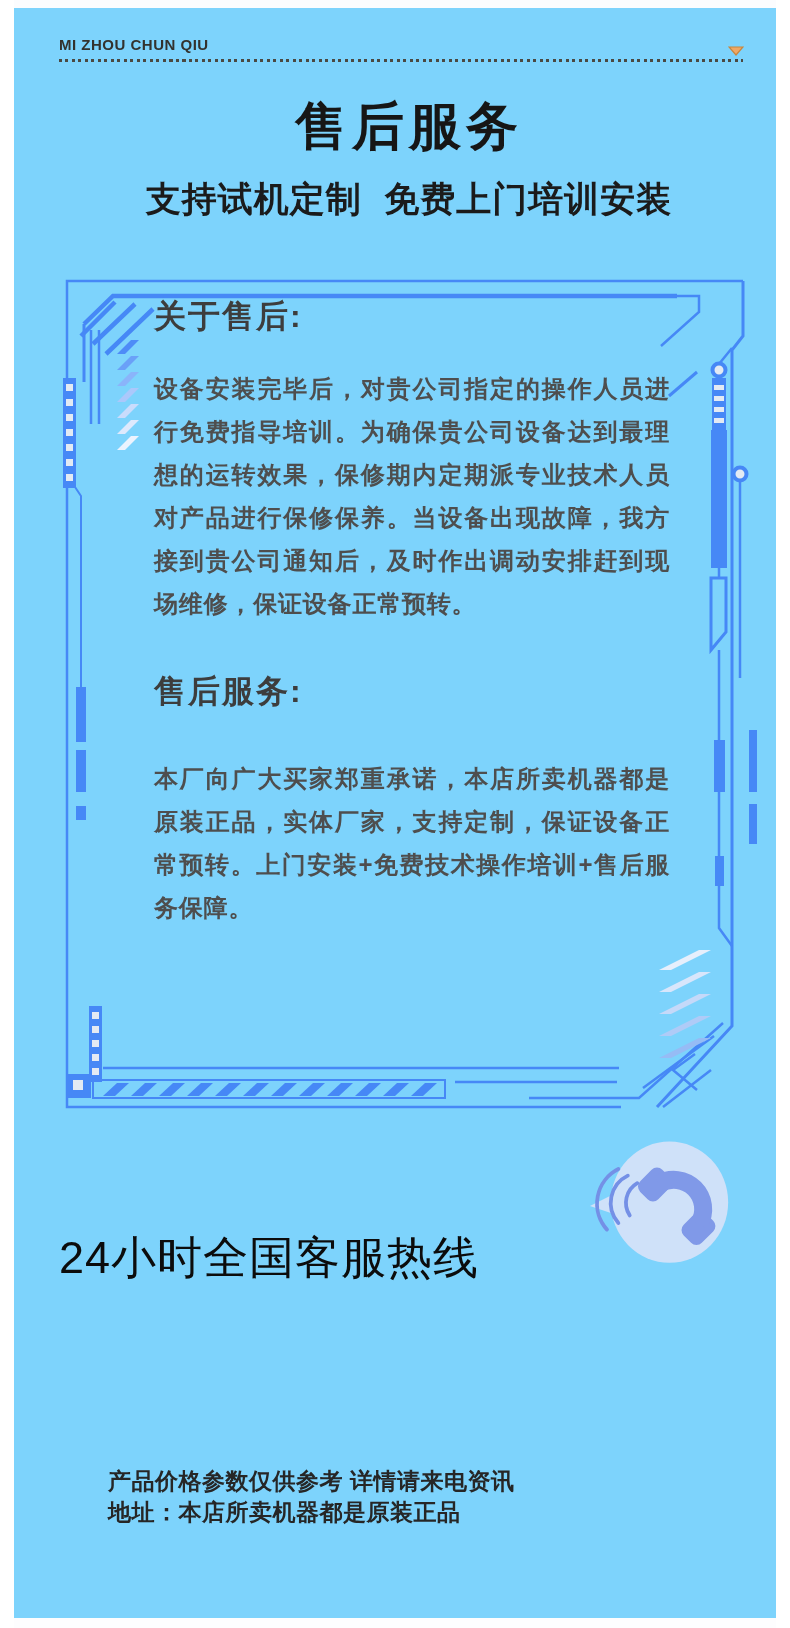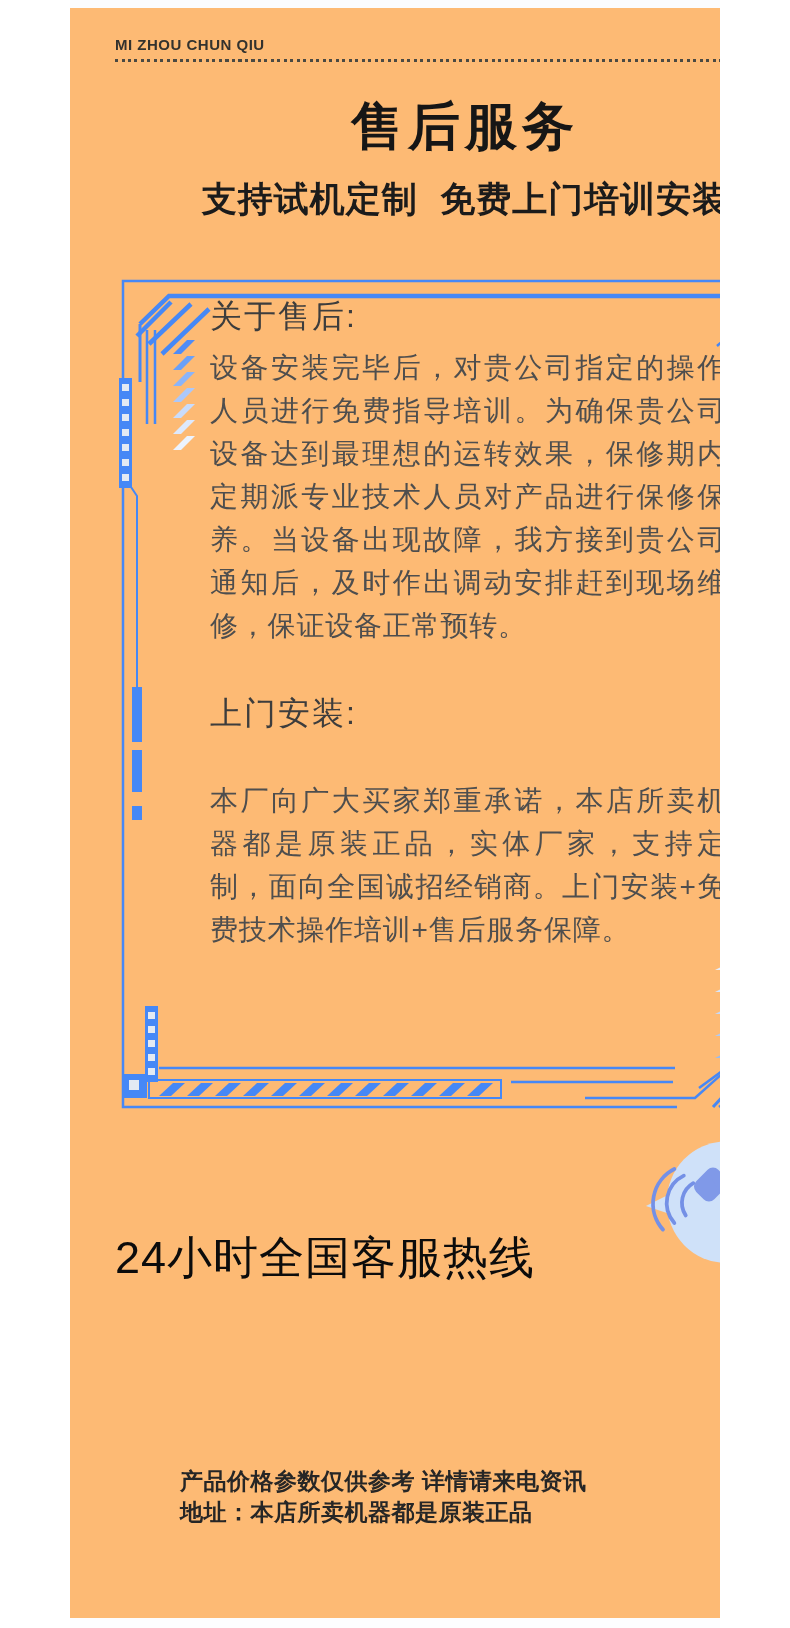--- a/index.html
+++ b/index.html
@@ -1,20 +1,20 @@
 <!DOCTYPE html>
 <html><head>
 <meta charset="utf-8">
 <style>
   * { margin:0; padding:0; box-sizing:border-box; }
   html,body { background:#ffffff; }
   body { font-family:"Liberation Sans","DejaVu Sans",sans-serif; }
   .page {
-    position:relative; width:650px; height:1628px; margin:0 auto;
-    background:#fdba74; overflow:hidden;
+    position:relative; width:762px; height:1628px; margin:0 auto;
+    background:#7dd3fc; overflow:hidden;
   }
   .edge-strip { position:absolute; left:0; width:790px; background:#fbfcfe; }
   .edge-strip.top { top:0; height:8px; }
   .edge-strip.bottom { top:1618px; height:10px; background:#fdfdfe; }
 
   
   .brand {
     position:absolute; left:45px; top:36px;
     font-size:15px; font-weight:700; color:#33322e; letter-spacing:.5px;
   }
@@ -31,41 +31,41 @@
   .hero-subtitle {
     position:absolute; left:0; top:176px; width:790px; text-align:center;
     font-size:35px; font-weight:700; color:#1b1b1b; letter-spacing:1px; word-spacing:12px;
   }
 
   
   .frame { position:absolute; left:45px; top:278px; width:700px; height:838px; }
   .frame svg.deco { position:absolute; left:0; top:0; width:700px; height:838px; }
   .frame-content { position:absolute; left:95px; top:16px; width:516px; }
   .svc-heading {
-    font-size:32px; font-weight:400; color:#3d3d3d; letter-spacing:2px; line-height:44px;
+    font-size:32px; font-weight:700; color:#3d3d3d; letter-spacing:2px; line-height:44px;
   }
   .svc-body {
-    margin-top:8px; font-size:28px; font-weight:400; color:#4e4e4e;
+    margin-top:29px; font-size:24px; font-weight:700; color:#4e4e4e;
     line-height:43px; letter-spacing:.8px; text-align:justify; text-align-last:left;
   }
   .svc-section + .svc-section { margin-top:44px; }
 
   
   .hotline-label {
     position:absolute; left:45px; top:1228px;
     font-size:45px; font-weight:400; color:#0c0c0c; letter-spacing:1px;
   }
   .phone-bubble { position:absolute; left:566px; top:1134px; width:160px; height:142px; }
   .phone-number {
     position:absolute; left:0; top:1296px; width:790px; text-align:center;
     font-size:94px; font-weight:800; color:#3a6cc5; letter-spacing:-3px;
   }
 
   
-  .footer { position:absolute; left:110px; top:1466px; }
+  .footer { position:absolute; left:94px; top:1466px; }
   .footer-line { font-size:23px; font-weight:700; color:#262626; line-height:31px; letter-spacing:.5px; }
 </style>
 </head>
 <body>
 
 <div class="page">
 
   <div class="edge-strip top"></div>
 
   <div class="brand">MI ZHOU CHUN QIU</div>
@@ -198,24 +198,24 @@
         <path d="M600,780 L640,760 L652,760 L612,780 Z" fill="#96bcf5"></path>
       </g>
     </svg>
 
     <div class="frame-content">
       <div class="svc-section">
         <div class="svc-heading">关于售后:</div>
         <div class="svc-body">设备安装完毕后，对贵公司指定的操作人员进行免费指导培训。为确保贵公司设备达到最理想的运转效果，保修期内定期派专业技术人员对产品进行保修保养。当设备出现故障，我方接到贵公司通知后，及时作出调动安排赶到现场维修，保证设备正常预转。</div>
       </div>
       <div class="svc-section">
-        <div class="svc-heading">上门安装:</div>
+        <div class="svc-heading">售后服务:</div>
       </div>
       <div class="svc-section">
-        <div class="svc-body">本厂向广大买家郑重承诺，本店所卖机器都是原装正品，实体厂家，支持定制，面向全国诚招经销商。上门安装+免费技术操作培训+售后服务保障。</div>
+        <div class="svc-body">本厂向广大买家郑重承诺，本店所卖机器都是原装正品，实体厂家，支持定制，保证设备正常预转。上门安装+免费技术操作培训+售后服务保障。</div>
       </div>
     </div>
   </div>
 
   <div class="hotline-label">24小时全国客服热线</div>
 
   <div class="phone-bubble">
     <svg viewBox="0 0 160 150" width="160" height="142">
       <path d="M34,62 L6,76 L36,86 Z" fill="#cfe1f9"></path>
       <ellipse cx="90" cy="72" rx="62" ry="64" fill="#cfe1f9"></ellipse>

